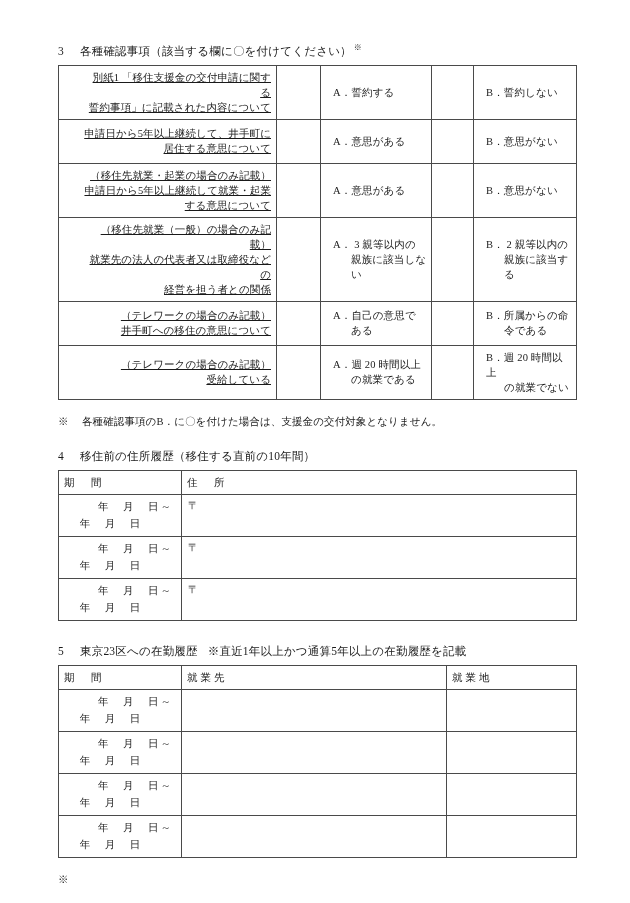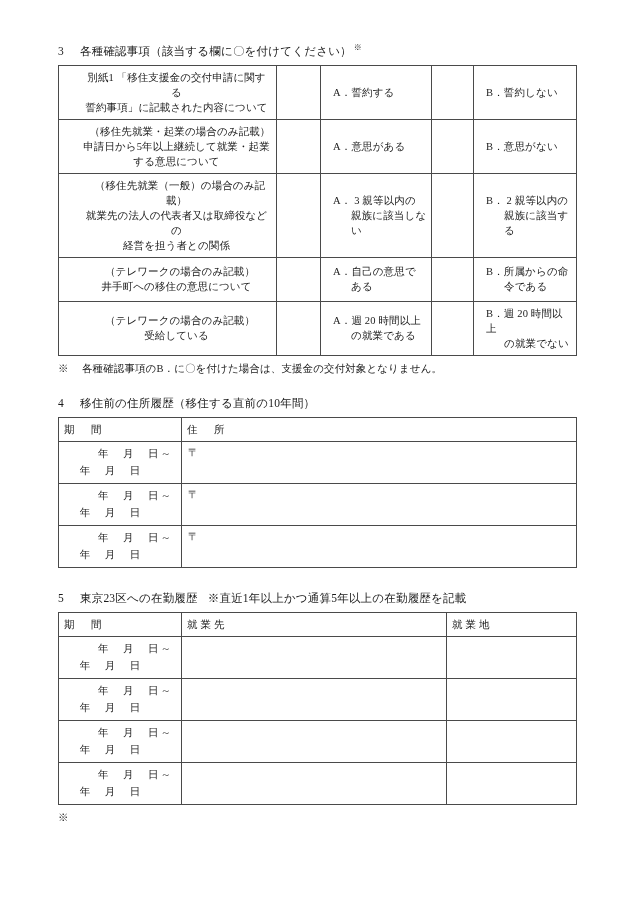--- a/index.html
+++ b/index.html
@@ -46,23 +46,24 @@
     font-size: 10.5px;
     line-height: 15px;
     vertical-align: middle;
     padding: 4px 5px;
     box-sizing: border-box;
   }
 
   
   .t3 td { height: 44px; }
   .t3 .q {
-    text-align: center;
+    text-align: right;
     padding-left: 23px;
     letter-spacing: 0.1px;
+    text-decoration: underline;
   }
   .t3 .q .indent { display: block; text-indent: 7px; }
   .t3 .mark { width: 44px; }
   .t3 .opt {
     padding-left: 12px;
     padding-right: 4px;
     letter-spacing: 0.15px;
   }
   .t3 .opt .cont { display: block; padding-left: 18px; }
   .t3 .optb .cont { display: block; padding-left: 18px; }
@@ -97,21 +98,21 @@
     padding: 3px 6px;
     font-size: 10.5px;
   }
   .t45 .blank-cell { vertical-align: top; }
 
   
   .footnote {
     font-size: 10.5px;
     line-height: 16px;
     letter-spacing: 0.1px;
-    margin: 5px 0 0 0;
+    margin: 14px 0 0 0;
     white-space: nowrap;
   }
   .footnote .fn-mark { display: inline-block; width: 24px; }
   .gap-md { height: 18px; }
   .gap-lg { height: 22px; }
 </style>
 </head>
 <body>
 
 <div class="page">
@@ -138,20 +139,34 @@
         <td class="opt">
           <span>A．誓約する</span>
         </td>
         <td class="mark"></td>
         <td class="opt optb">
           <span>B．誓約しない</span>
         </td>
       </tr>
 
 
+      <tr>
+        <td class="q">
+          <span>申請日から5年以上継続して、井手町に</span><br>
+          <span>居住する意思について</span>
+        </td>
+        <td class="mark"></td>
+        <td class="opt">
+          <span>A．意思がある</span>
+        </td>
+        <td class="mark"></td>
+        <td class="opt optb">
+          <span>B．意思がない</span>
+        </td>
+      </tr>
 
 
       <tr>
         <td class="q">
           <span class="indent">（移住先就業・起業の場合のみ記載）</span>
           <span>申請日から5年以上継続して就業・起業</span><br>
           <span>する意思について</span>
         </td>
         <td class="mark"></td>
         <td class="opt">

